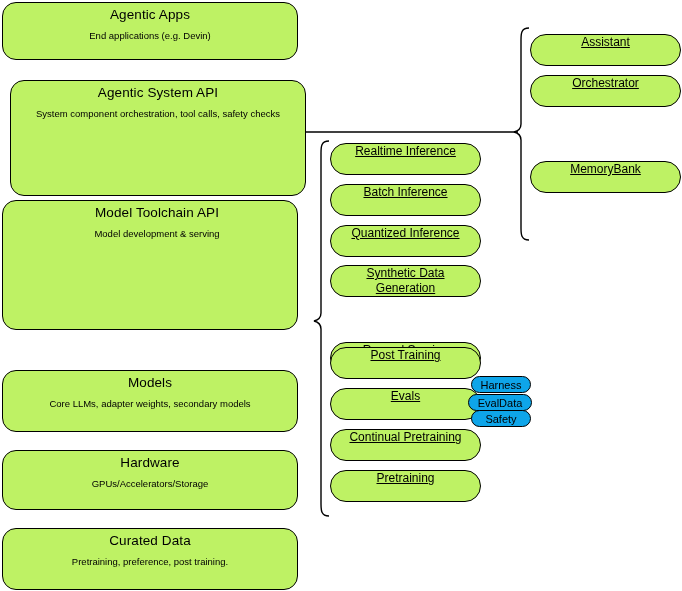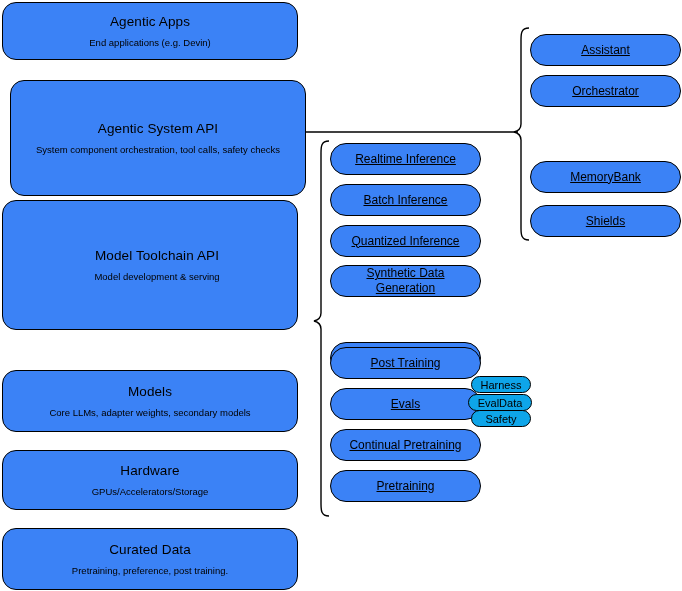--- a/index.html
+++ b/index.html
@@ -15,25 +15,24 @@
     position: relative;
     width: 682px;
     height: 591px;
     overflow: hidden;
     background: #ffffff;
   }
   .node {
     position: absolute;
     box-sizing: border-box;
     border: 1.4px solid #000000;
-    background: #3b82f6;
+    background: #bef264;
     display: flex;
     flex-direction: column;
     align-items: center;
-    justify-content: center;
     text-align: center;
     line-height: 1.25;
   }
   
   .layer {
     border-radius: 14px;
     padding: 4px 10px;
   }
   .layer .title {
     font-size: 13.5px;
@@ -175,17 +174,14 @@
 
   <div class="node chip" style="left:530px; top:34px; width:151px; height:32px;">
     <span>Assistant</span>
   </div>
   <div class="node chip" style="left:530px; top:75px; width:151px; height:32px;">
     <span>Orchestrator</span>
   </div>
   <div class="node chip" style="left:530px; top:161px; width:151px; height:32px;">
     <span>MemoryBank</span>
   </div>
-  <div class="node chip" style="left:530px; top:205px; width:151px; height:32px;">
-    <span>Shields</span>
-  </div>
 
 </div>
 
 </body></html>

